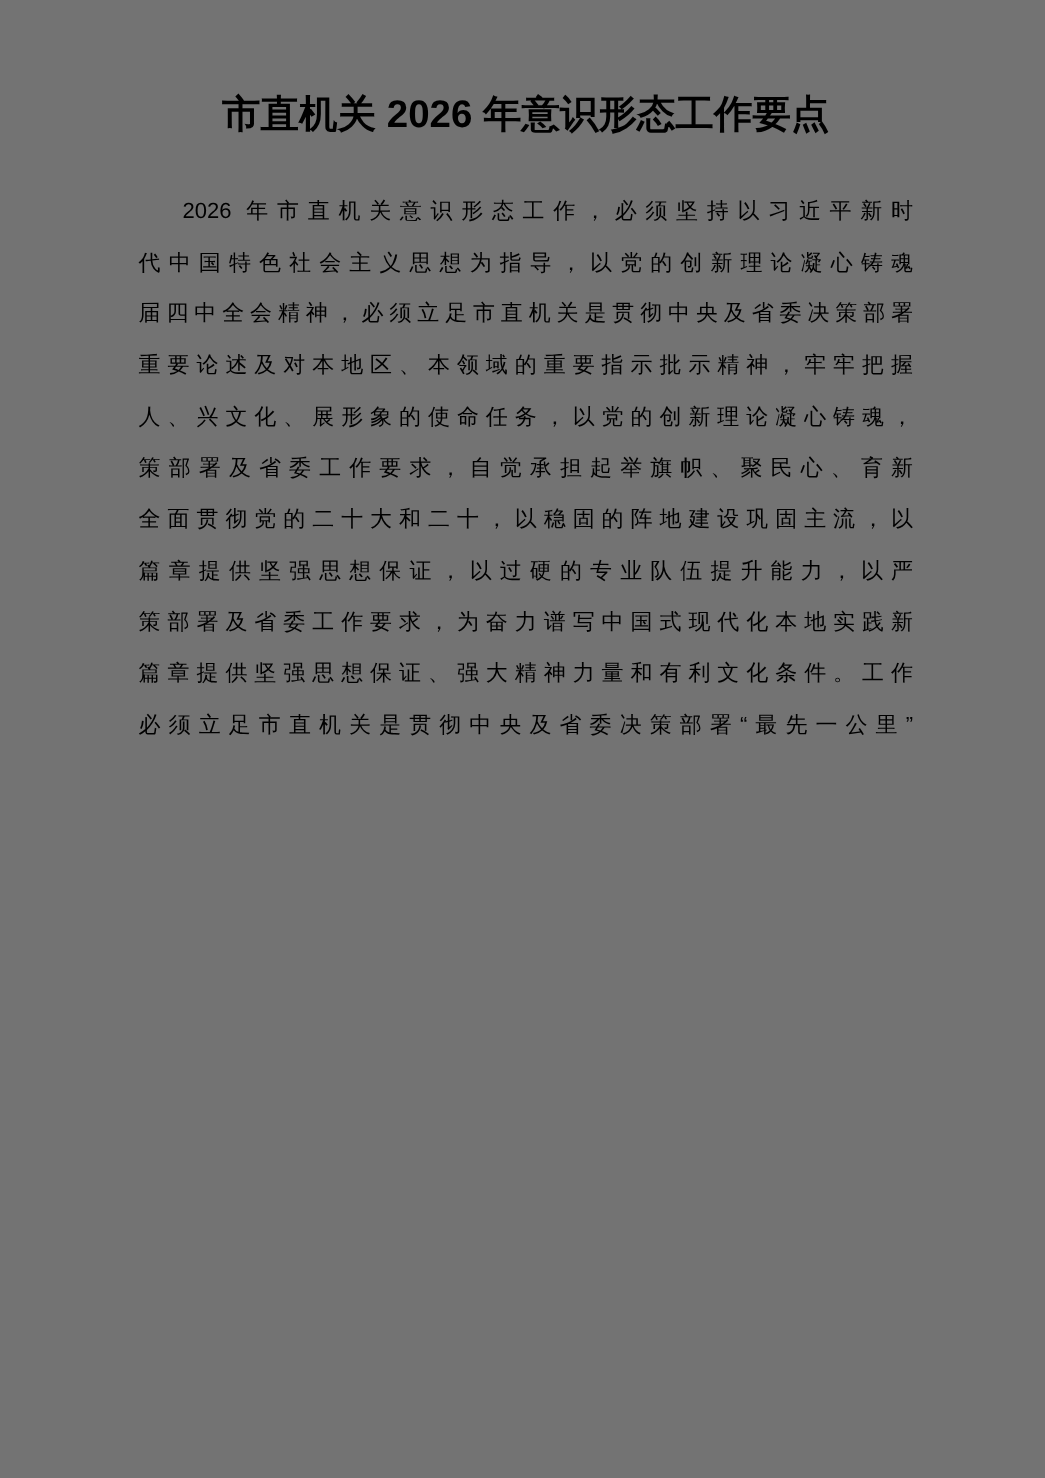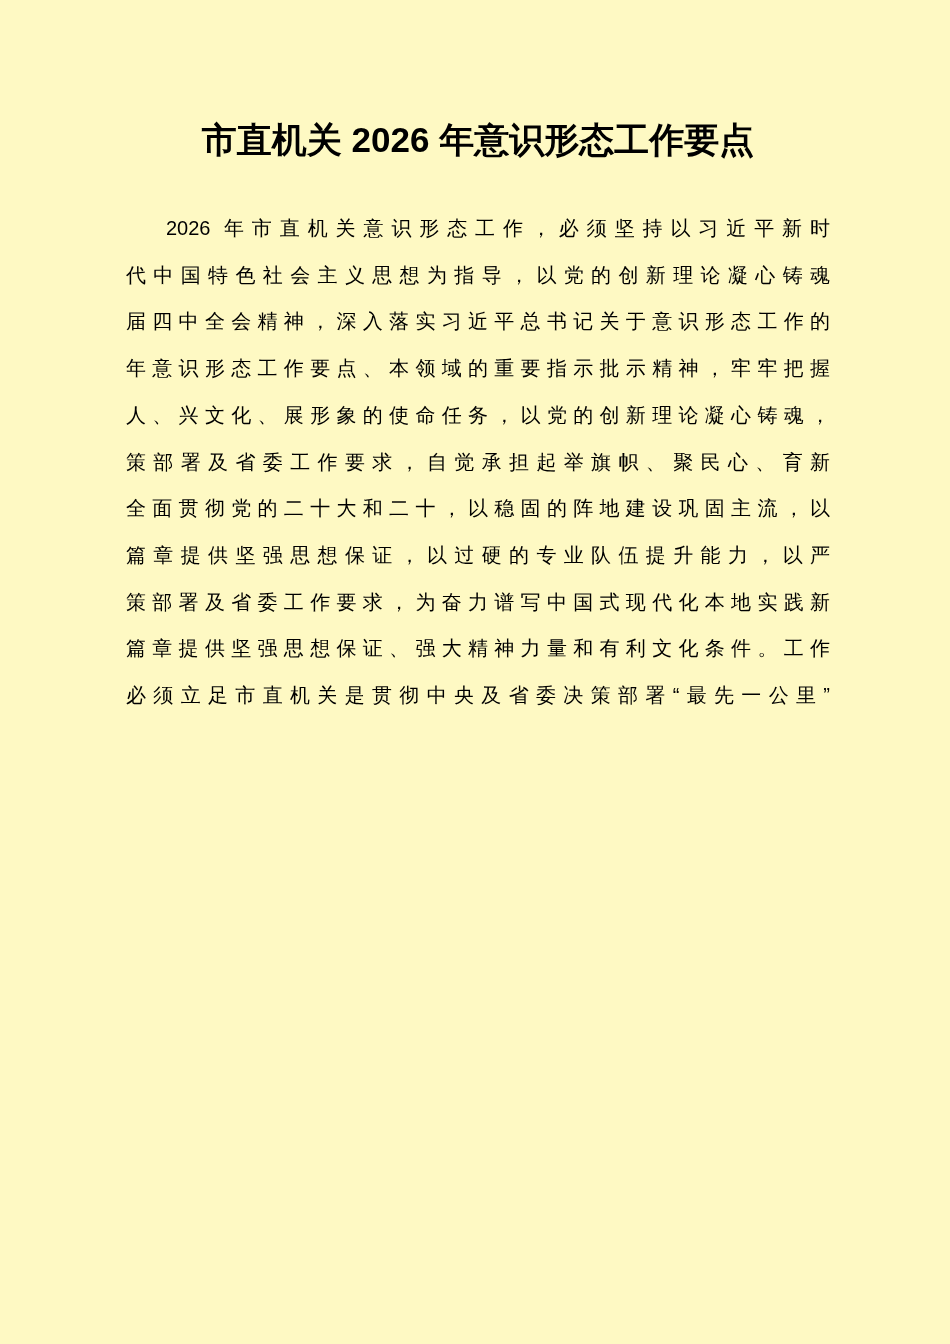--- a/index.html
+++ b/index.html
@@ -4,23 +4,23 @@
 <style>
   html, body {
     margin: 0;
     padding: 0;
     background: #ffffff;
   }
   .page {
     position: relative;
     width: 950px;
     height: 1344px;
-    background: #fef9c3;
+    background: #737373;
     box-sizing: border-box;
-    padding: 114px 120px 0 126px;
+    padding: 78px 120px 0 126px;
     font-family: "Liberation Sans", sans-serif;
     color: #000000;
     overflow: hidden;
   }
   .title {
     margin: 0 0 39px 0;
     font-size: 35px;
     font-weight: 700;
     line-height: 52px;
     text-align: center;
@@ -42,22 +42,22 @@
   }
 </style>
 </head>
 <body>
 
 <div class="page">
   <h1 class="title">市直机关 2026 年意识形态工作要点</h1>
 
   <p class="line justify indent">2026 年市直机关意识形态工作，必须坚持以习近平新时</p>
   <p class="line justify">代中国特色社会主义思想为指导，以党的创新理论凝心铸魂</p>
-  <p class="line justify">届四中全会精神，深入落实习近平总书记关于意识形态工作的</p>
-  <p class="line justify">年意识形态工作要点、本领域的重要指示批示精神，牢牢把握</p>
+  <p class="line justify">届四中全会精神，必须立足市直机关是贯彻中央及省委决策部署</p>
+  <p class="line justify">重要论述及对本地区、本领域的重要指示批示精神，牢牢把握</p>
   <p class="line justify">人、兴文化、展形象的使命任务，以党的创新理论凝心铸魂，</p>
   <p class="line justify">策部署及省委工作要求，自觉承担起举旗帜、聚民心、育新</p>
   <p class="line justify">全面贯彻党的二十大和二十，以稳固的阵地建设巩固主流，以</p>
   <p class="line justify">篇章提供坚强思想保证，以过硬的专业队伍提升能力，以严</p>
   <p class="line justify">策部署及省委工作要求，为奋力谱写中国式现代化本地实践新</p>
   <p class="line justify">篇章提供坚强思想保证、强大精神力量和有利文化条件。工作</p>
   <p class="line justify">必须立足市直机关是贯彻中央及省委决策部署“最先一公里”</p>
 
 </div>
 

